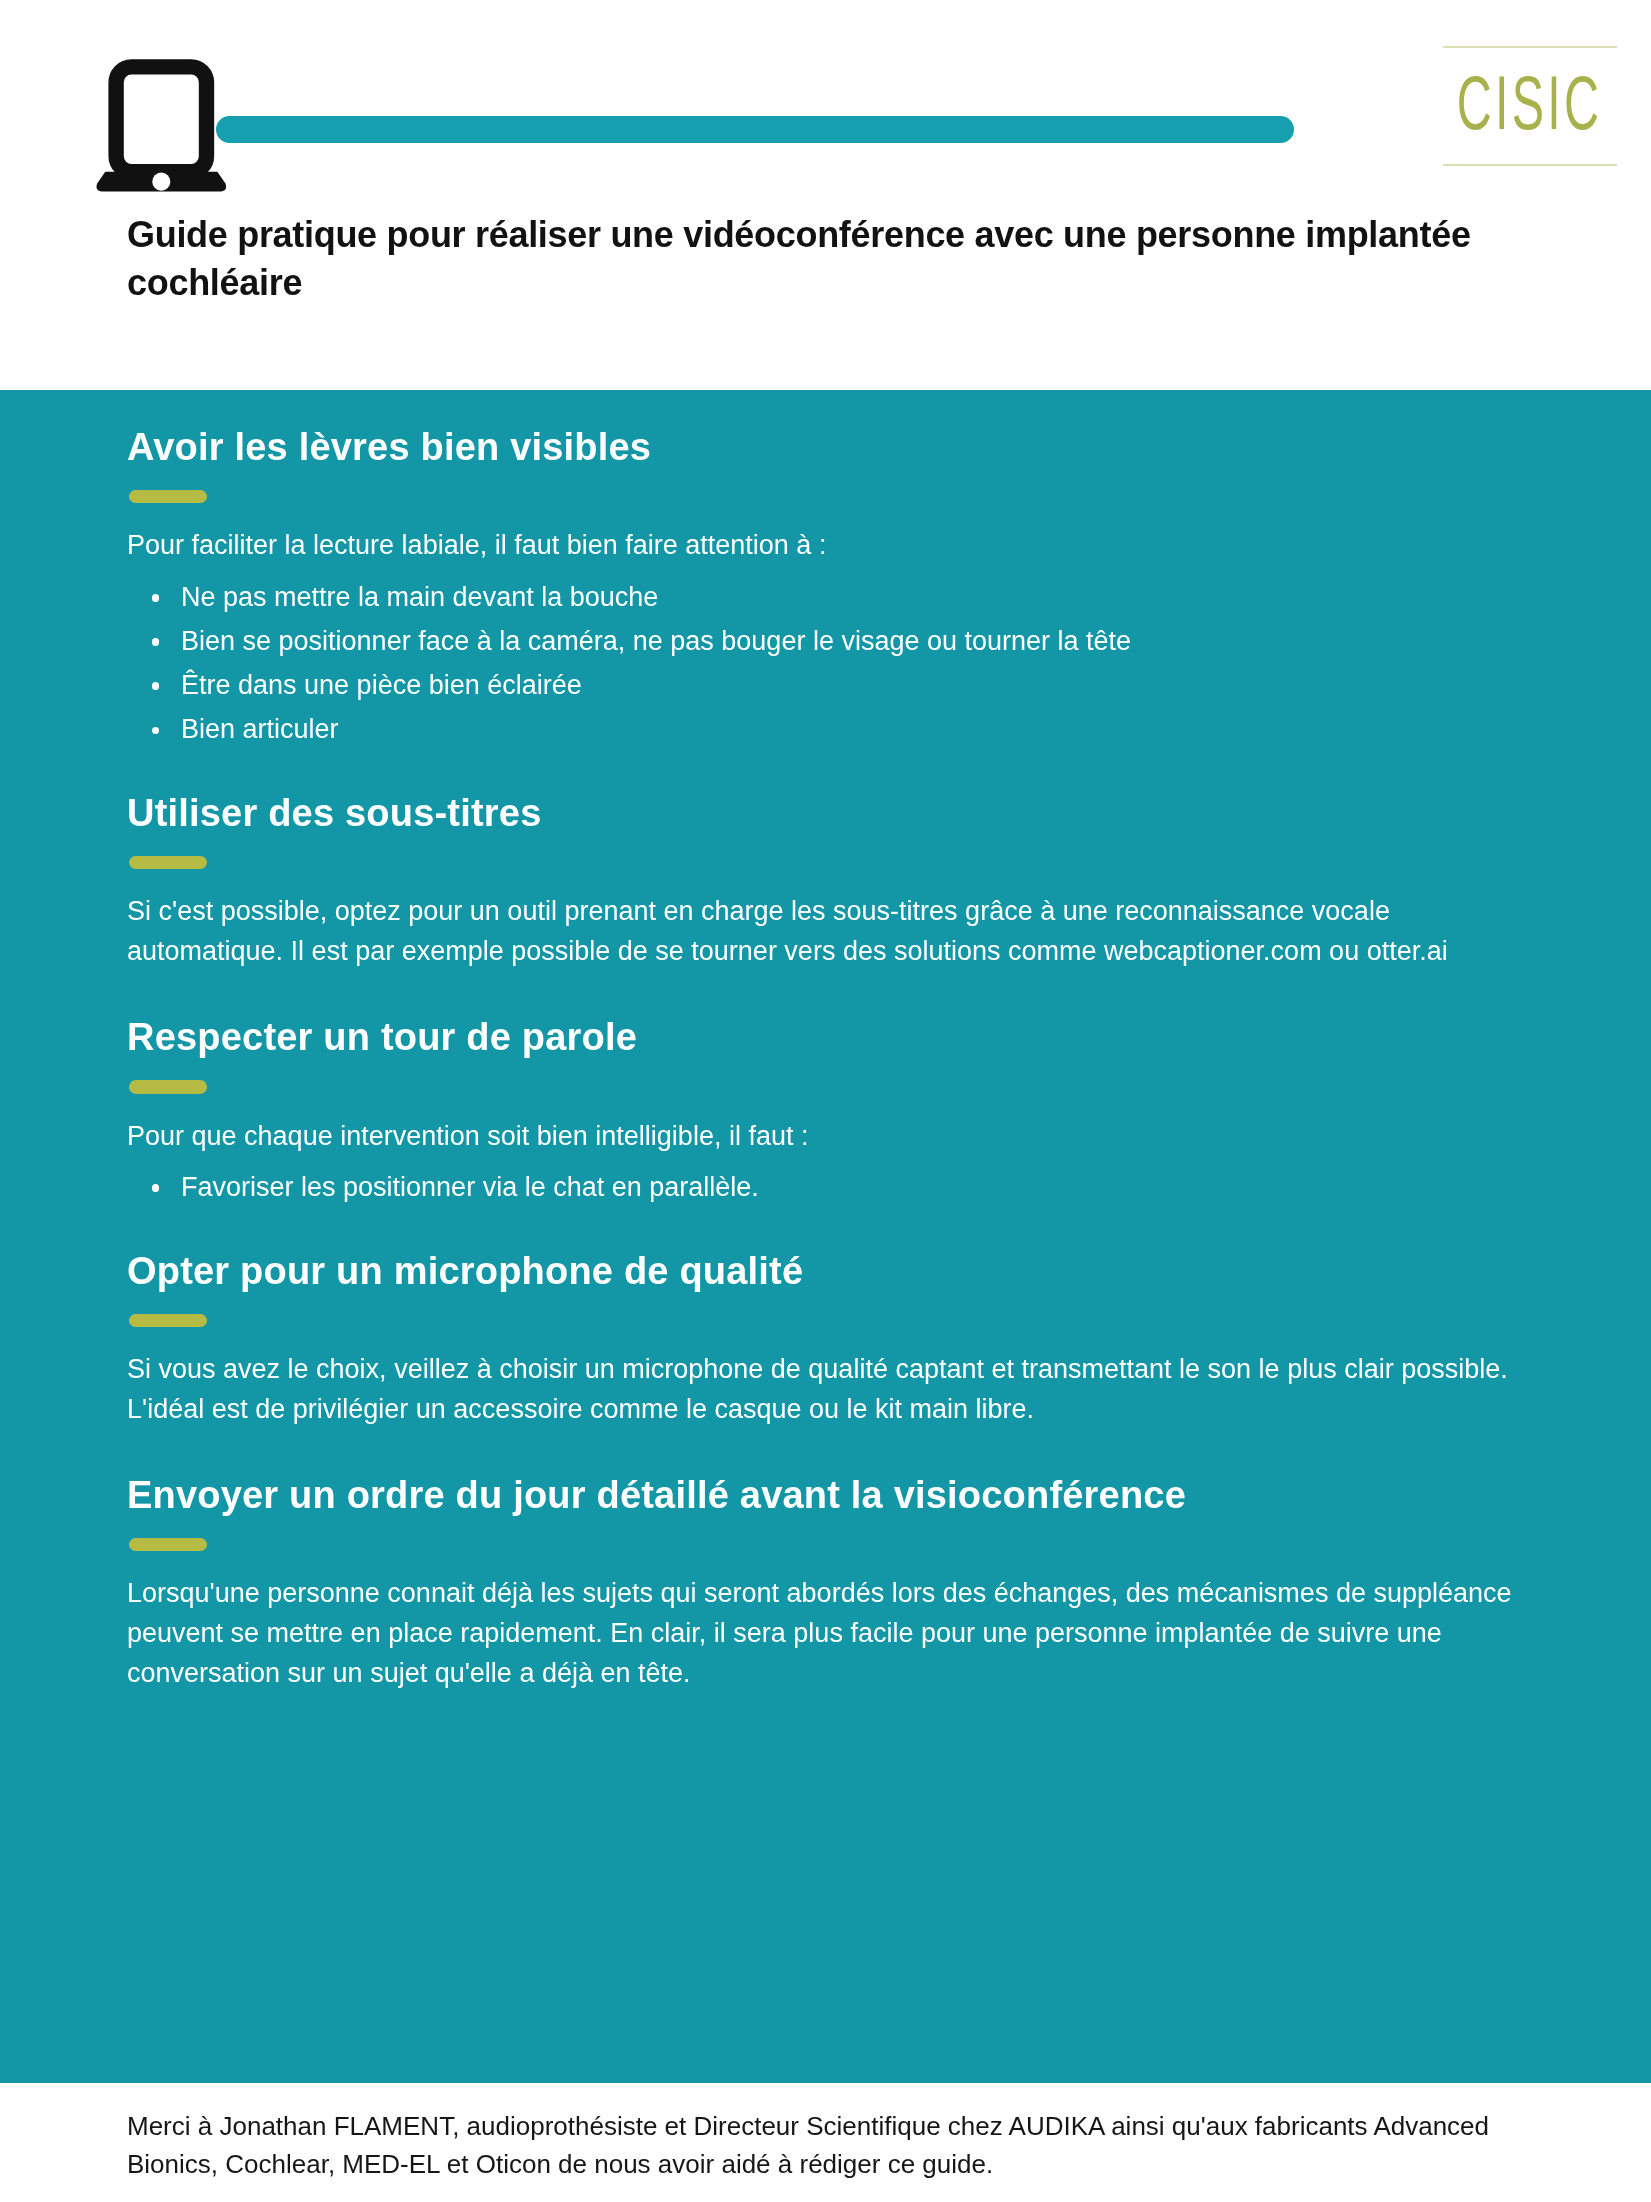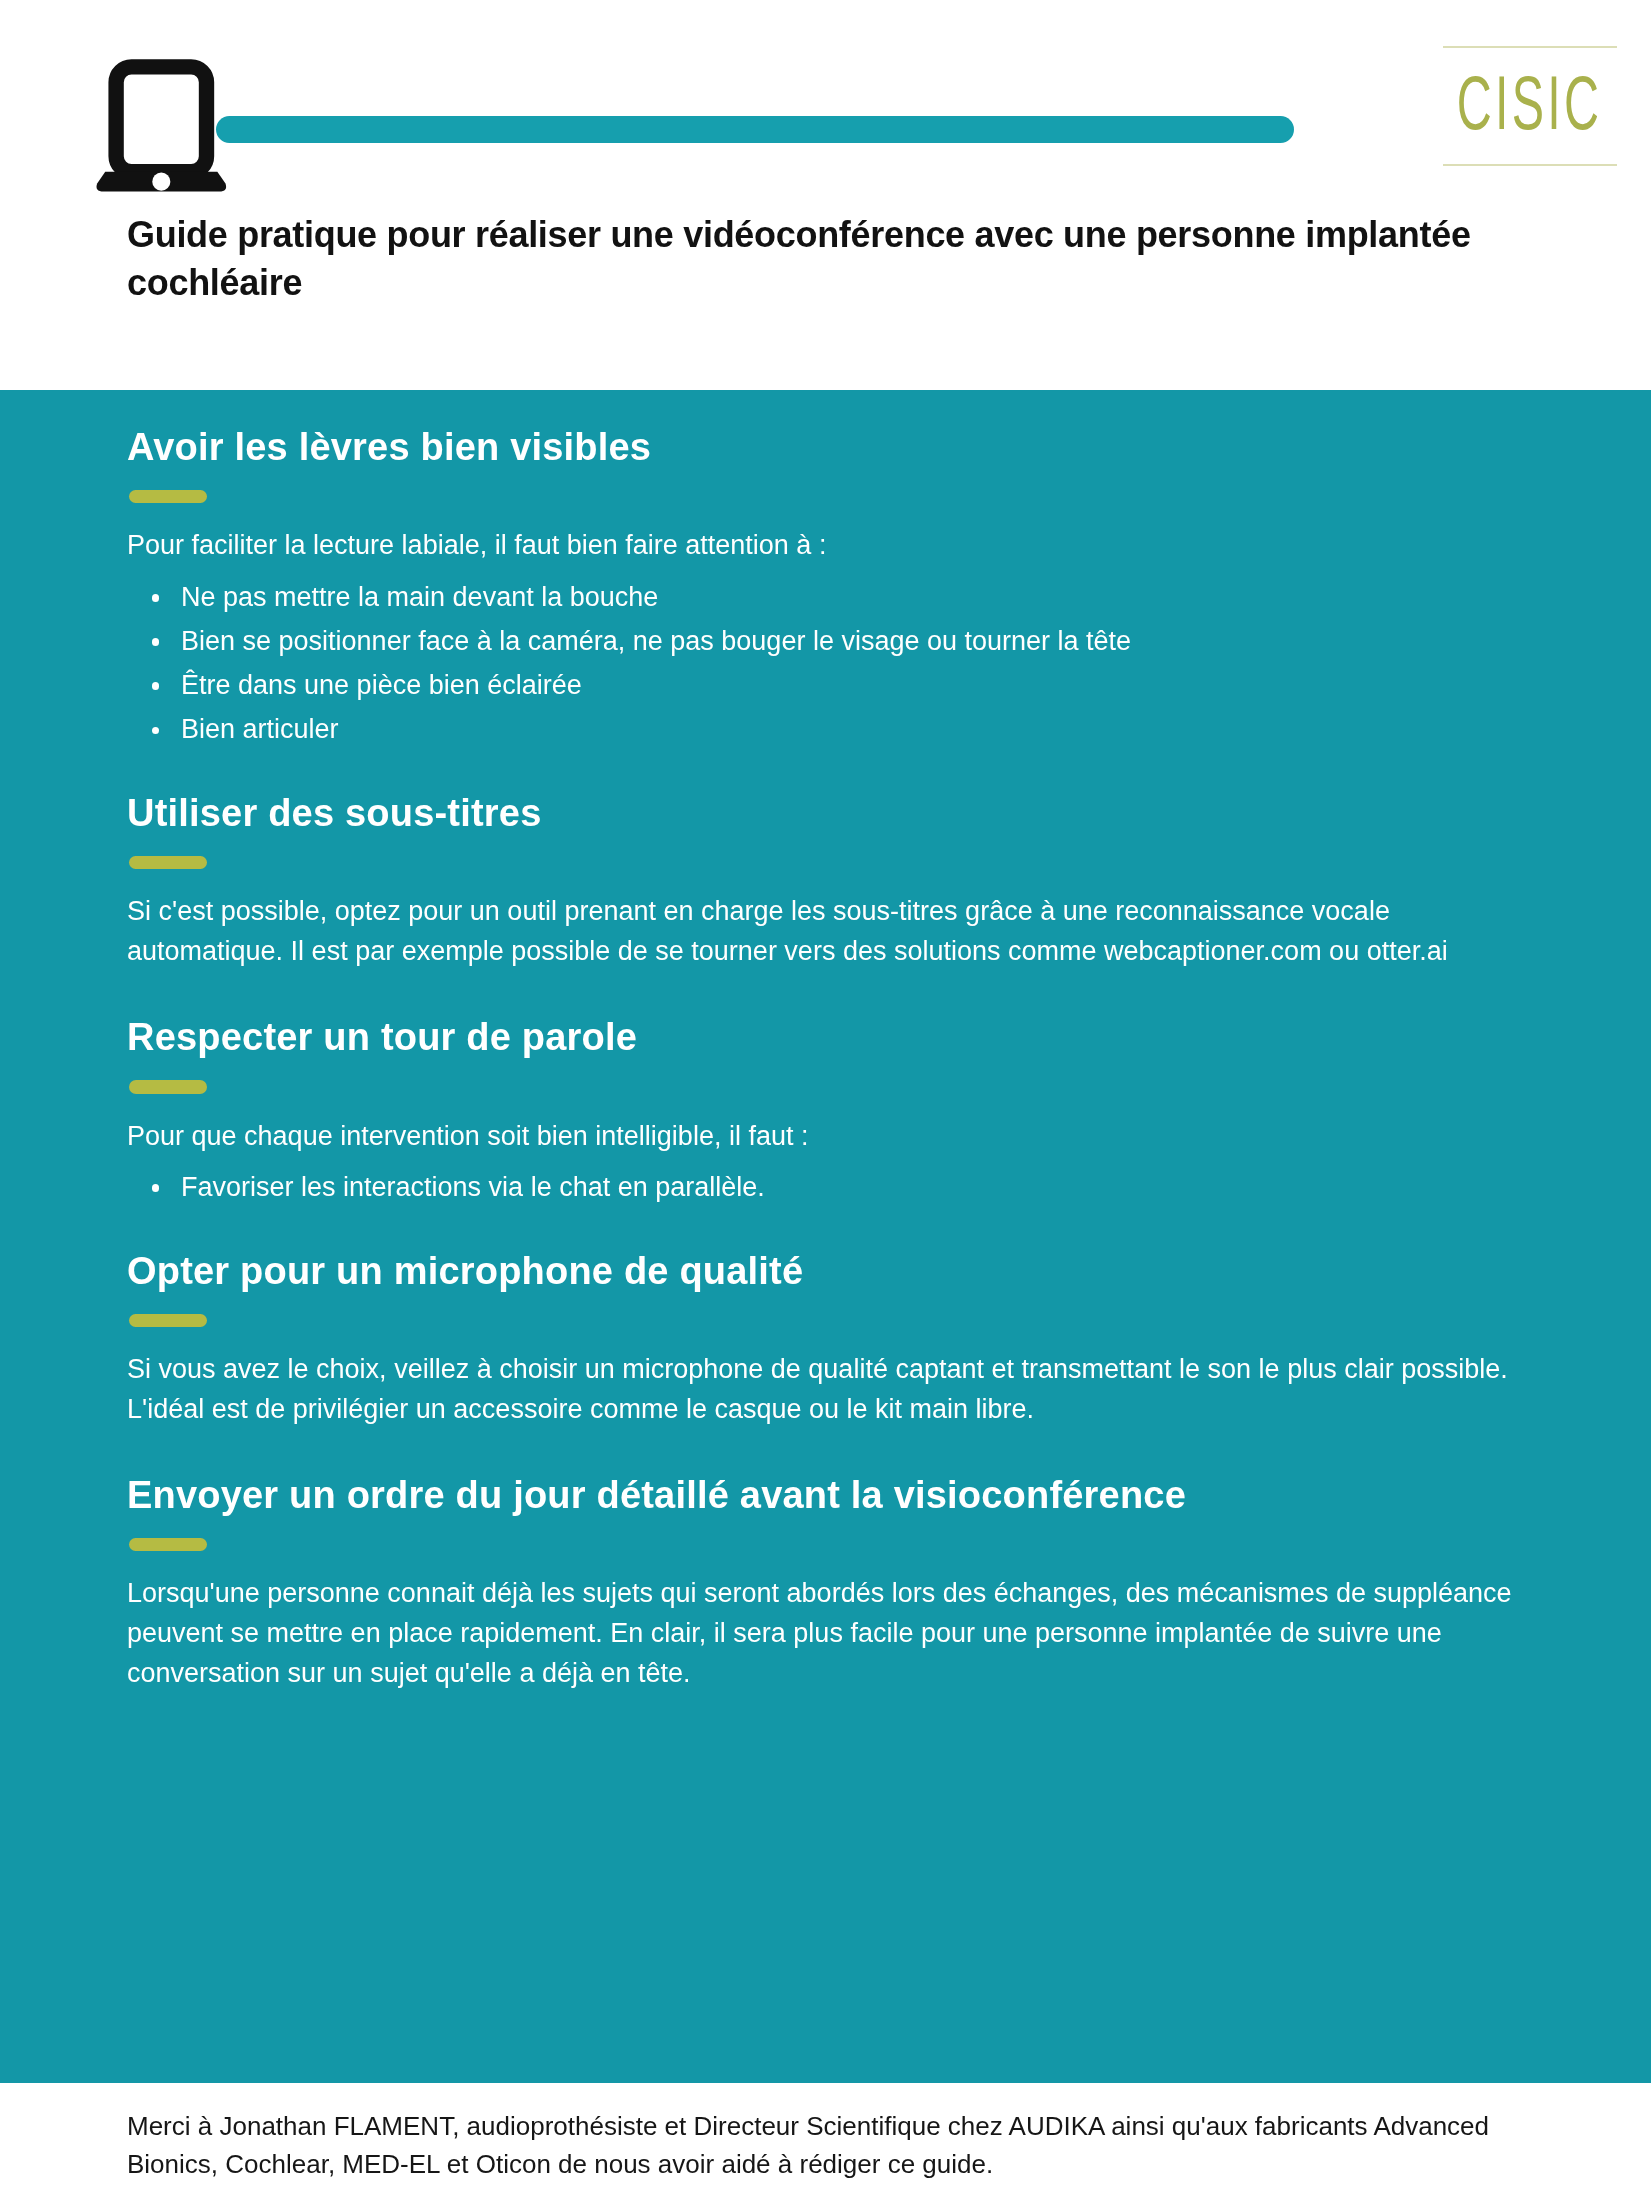--- a/index.html
+++ b/index.html
@@ -183,21 +183,21 @@
       <div class="pill"></div>
       <p class="body-text">Si c'est possible, optez pour un outil prenant en charge les sous-titres grâce à une reconnaissance vocale automatique. Il est par exemple possible de se tourner vers des solutions comme webcaptioner.com ou otter.ai</p>
     </section>
 
 
     <section class="sec">
       <h2 class="sec-heading">Respecter un tour de parole</h2>
       <div class="pill"></div>
       <p class="body-text">Pour que chaque intervention soit bien intelligible, il faut :</p>
       <ul class="bullets">
-        <li>Favoriser les interactions via le chat en parallèle.</li>
+        <li>Favoriser les positionner via le chat en parallèle.</li>
       </ul>
     </section>
 
     <section class="sec">
       <h2 class="sec-heading">Opter pour un microphone de qualité</h2>
       <div class="pill"></div>
       <p class="body-text">Si vous avez le choix, veillez à choisir un microphone de qualité captant et transmettant le son le plus clair possible. L'idéal est de privilégier un accessoire comme le casque ou le kit main libre.</p>
     </section>
 
     <section class="sec">

